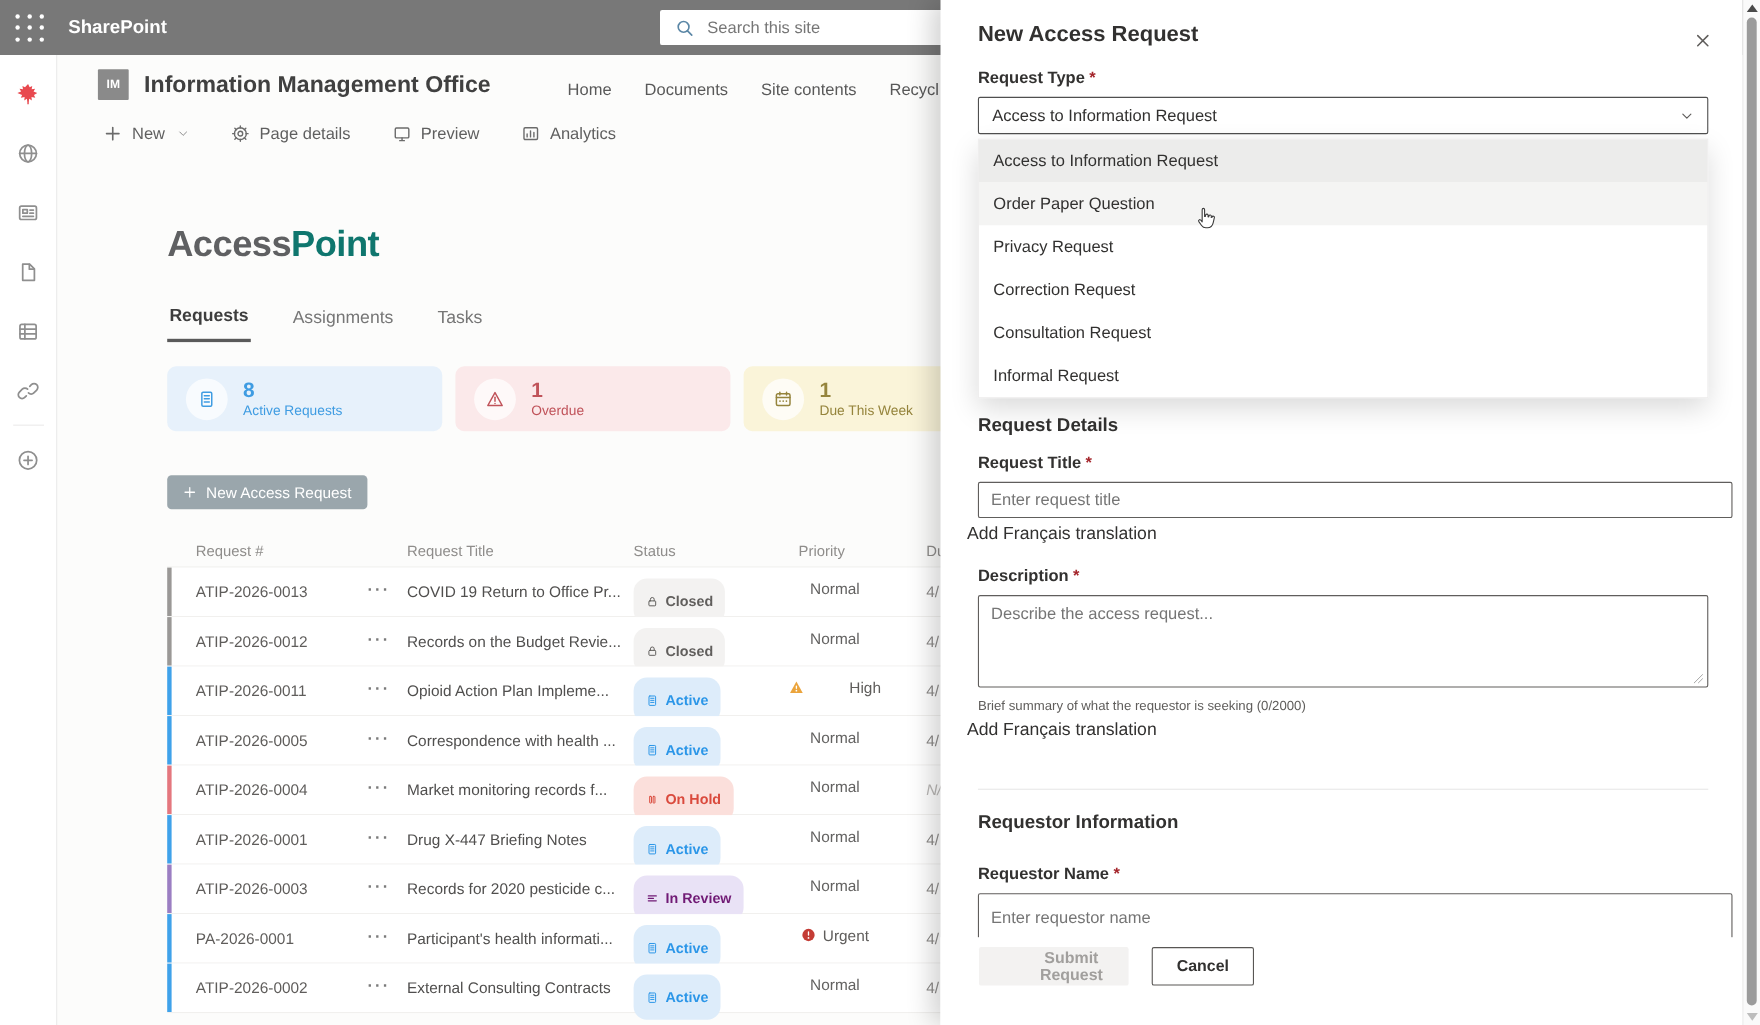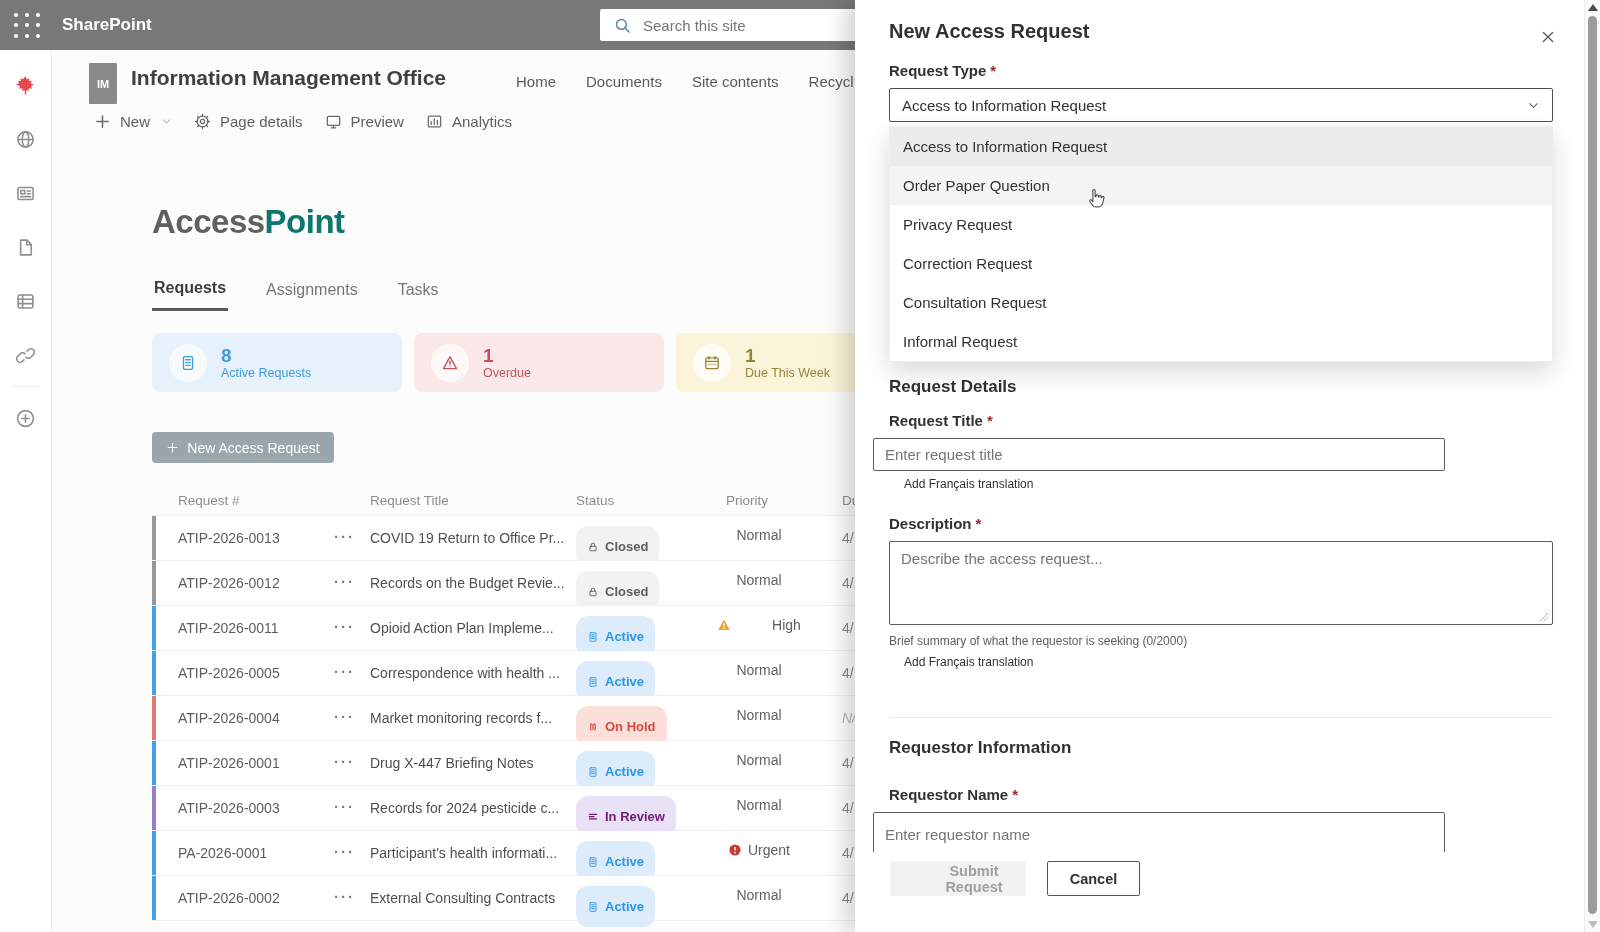--- a/index.html
+++ b/index.html
@@ -15,27 +15,27 @@
   .searchbox .ic{font-size:17px;color:#5b87a6;display:flex;}
   .searchbox input{border:none;outline:none;font-size:15px;color:#555;width:420px;background:transparent;}
   .searchbox input::placeholder{color:#767676;}
 
   
   .leftrail{position:absolute;left:0;top:50px;width:52px;height:882px;background:#fff;border-right:1px solid #ececec;display:flex;flex-direction:column;align-items:center;padding-top:8px;}
   .side-btn{width:52px;height:54px;display:flex;align-items:center;justify-content:center;background:none;border:none;cursor:pointer;font-size:21px;padding:0;}
   .side-div{width:28px;border-top:1px solid #eceaea;margin:4px 0;}
 
   
-  .im-logo{position:absolute;left:89px;top:63px;width:28px;height:41px;background:#8a8a8a;color:#fff;font-size:11px;font-weight:700;display:flex;align-items:center;justify-content:center;border-radius:1px;}
+  .im-logo{position:absolute;left:89px;top:63px;width:28px;height:28px;background:#8a8a8a;color:#fff;font-size:11px;font-weight:700;display:flex;align-items:center;justify-content:center;border-radius:1px;}
   .site-title{position:absolute;left:131px;top:66px;font-size:21px;font-weight:600;color:#404040;}
   .site-nav{position:absolute;left:516px;top:73px;display:flex;gap:30px;}
   .site-nav span{font-size:15px;color:#595959;cursor:pointer;white-space:nowrap;}
 
   
-  .cmdbar{position:absolute;left:94px;top:113px;display:flex;gap:22px;align-items:center;}
+  .cmdbar{position:absolute;left:94px;top:113px;display:flex;gap:38px;align-items:center;}
   .tb-btn{display:flex;align-items:center;gap:9px;background:none;border:none;cursor:pointer;color:#5f5f5f;font-size:15px;padding:0;}
   .tb-btn .ic{font-size:17px;display:flex;color:#6b6b6b;}
   .tb-btn .ch{font-size:11px;display:flex;color:#8a8a8a;margin-left:2px;}
 
   
   .pagetitle{position:absolute;left:152px;top:203px;font-size:33px;font-weight:700;letter-spacing:-.5px;}
   .tabs{position:absolute;left:152px;top:279px;display:flex;gap:36px;}
   .tab{background:none;border:none;padding:0 2px 11px 2px;font-size:16px;color:#767676;cursor:pointer;}
   .tab.active{color:#3d3d3d;font-weight:600;border-bottom:3px solid #5a5a5a;}
 
@@ -73,26 +73,26 @@
   .p-close{position:absolute;left:680px;top:24px;width:26px;height:26px;background:none;border:none;cursor:pointer;color:#605e5c;font-size:16px;display:flex;align-items:center;justify-content:center;padding:0;}
   .f-label{position:absolute;left:34px;font-size:15px;font-weight:600;color:#323130;white-space:nowrap;}
   .req{color:#a4262c;margin-left:4px;}
   .selectbox{position:absolute;left:34px;top:88px;width:664px;height:34px;border:1.5px solid #4f4f4f;border-radius:2px;background:#fff;display:flex;align-items:center;justify-content:space-between;padding:0 12px;font-size:15px;color:#323130;cursor:pointer;}
   .selectbox .ch{font-size:13px;color:#605e5c;display:flex;}
   .listbox{position:absolute;left:34px;top:126px;width:664px;background:#fff;border:1px solid #efeeee;box-shadow:0 10px 24px rgba(0,0,0,.15);z-index:5;}
   .opt{height:39px;display:flex;align-items:center;padding-left:13px;font-size:15px;color:#323130;cursor:pointer;background:#fff;}
   .opt.selected{background:#ececeb;}
   .opt.hover{background:#f4f4f3;}
   .p-h2{position:absolute;left:34px;font-size:17px;font-weight:700;color:#323130;}
-  .p-input{position:absolute;left:18px;width:572px;height:33px;border:1px solid #605e5c;border-radius:2px;padding:0 11px;font-size:15px;color:#a21caf;outline:none;}
+  .p-input{position:absolute;left:34px;width:686px;height:33px;border:1px solid #605e5c;border-radius:2px;padding:0 11px;font-size:15px;color:#a21caf;outline:none;}
   .p-input::placeholder,.p-area::placeholder{color:#757575;}
   .p-area{position:absolute;left:34px;width:664px;height:84px;border:1px solid #605e5c;border-radius:2px;padding:8px 11px;font-size:15px;color:#323130;resize:none;outline:none;}
   .resize-ic{position:absolute;left:684px;top:612px;font-size:10px;color:#8a8a8a;pointer-events:none;display:flex;}
   .helper{position:absolute;left:34px;font-size:12px;color:#5f5d5b;}
-  .trans{position:absolute;left:49px;font-size:12px;color:#323130;background:none;border:none;padding:0;cursor:pointer;}
+  .trans{position:absolute;left:24px;font-size:16px;color:#323130;background:none;border:none;padding:0;cursor:pointer;}
   .p-div{position:absolute;left:34px;top:717px;width:664px;border-top:1px solid #e8e8e8;}
   .p-footer{position:absolute;left:0;top:852px;width:729px;height:80px;background:#fff;}
   .btn-submit{position:absolute;left:35px;top:9px;width:136px;height:35px;background:#f3f2f1;color:#a19f9d;border:none;border-radius:2px;font-size:14.5px;font-weight:600;padding-left:38px;}
   .btn-cancel{position:absolute;left:192px;top:9px;width:93px;height:35px;background:#fff;color:#323130;border:1px solid #585654;border-radius:2px;font-size:14.5px;font-weight:600;cursor:pointer;}
 
   
   .scrollbar{position:absolute;left:1584px;top:0;width:16px;height:932px;background:#fafafa;border-left:1px solid #ececec;}
   .sb-up{position:absolute;left:3px;top:4px;width:0;height:0;border-left:5px solid transparent;border-right:5px solid transparent;border-bottom:7px solid #4a4a4a;cursor:pointer;}
   .sb-down{position:absolute;left:3px;top:921px;width:0;height:0;border-left:5px solid transparent;border-right:5px solid transparent;border-top:7px solid #bdbdbd;cursor:pointer;}
   .sb-thumb{position:absolute;left:3px;top:16px;width:9px;height:898px;background:#9b9b9b;border-radius:5px;cursor:pointer;}
@@ -458,21 +458,21 @@
     <span class="cprio" style="color: rgb(99, 98, 97);">
 
       <span>Normal</span>
     </span>
     <span class="cdue">4/</span>
   </div>
         <div class="trow">
     <span class="bar" style="background: rgb(155, 126, 194);"></span>
     <span class="cid">ATIP-2026-0003</span>
     <button class="cdots">···</button>
-    <span class="ctitle">Records for 2024 pesticide c...</span>
+    <span class="ctitle">Records for 2020 pesticide c...</span>
     <span class="cstatus">
       <span class="pill" style="background: rgb(233, 226, 246); color: #701a75;">
         <span class="ic">
                 <svg width="1em" height="1em" viewBox="0 0 16 16" fill="none" stroke="currentColor" stroke-width="1.2" stroke-linecap="round" stroke-linejoin="round">
                   <path d="M3.2 4.6h9.6M3.2 7.6h6.2M3.2 10.6h9.6" stroke-width="1.6"></path>
                 </svg>
               </span>
         <span>In Review</span>
       </span>
     </span>

